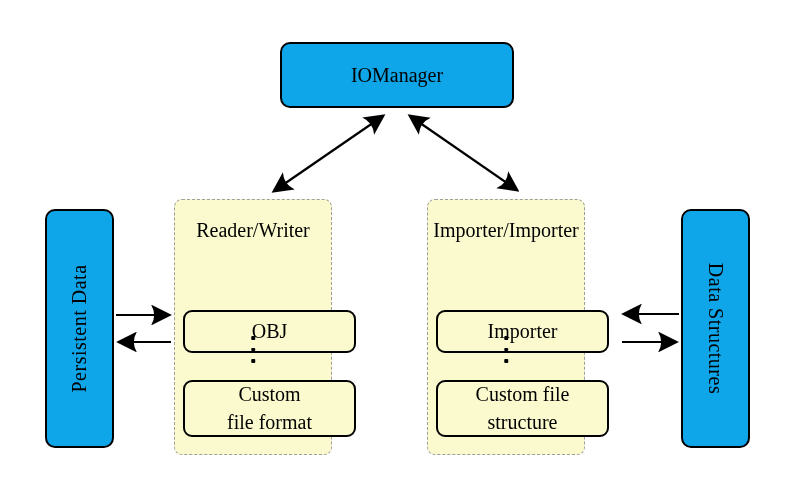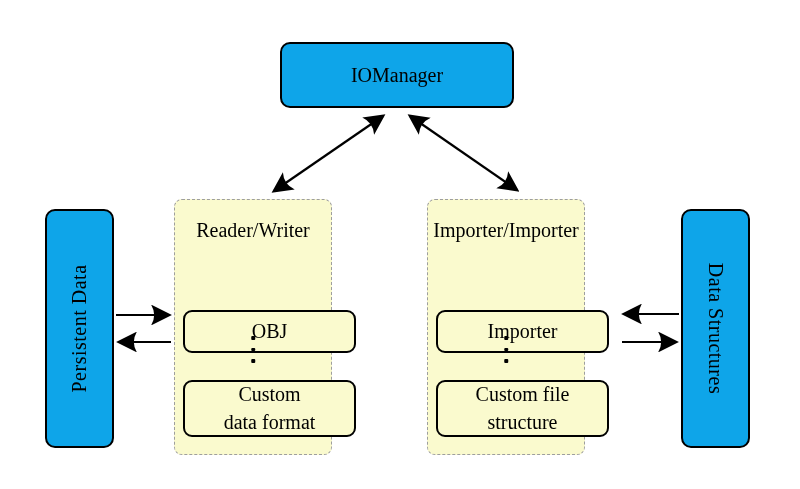--- a/index.html
+++ b/index.html
@@ -124,21 +124,21 @@
     <div class="inner-node inner-top">
       <span>OBJ</span>
     </div>
     <div class="dots">
       <span class="dot"></span>
       <span class="dot"></span>
       <span class="dot"></span>
     </div>
     <div class="inner-node inner-bottom">
       <span>Custom</span>
-      <span>data format</span>
+      <span>file format</span>
     </div>
   </div>
 
   <div class="group group-importer">
     <div class="group-header">Importer/Importer</div>
     <div class="inner-node inner-top">
       <span>Importer</span>
     </div>
     <div class="dots">
       <span class="dot"></span>

